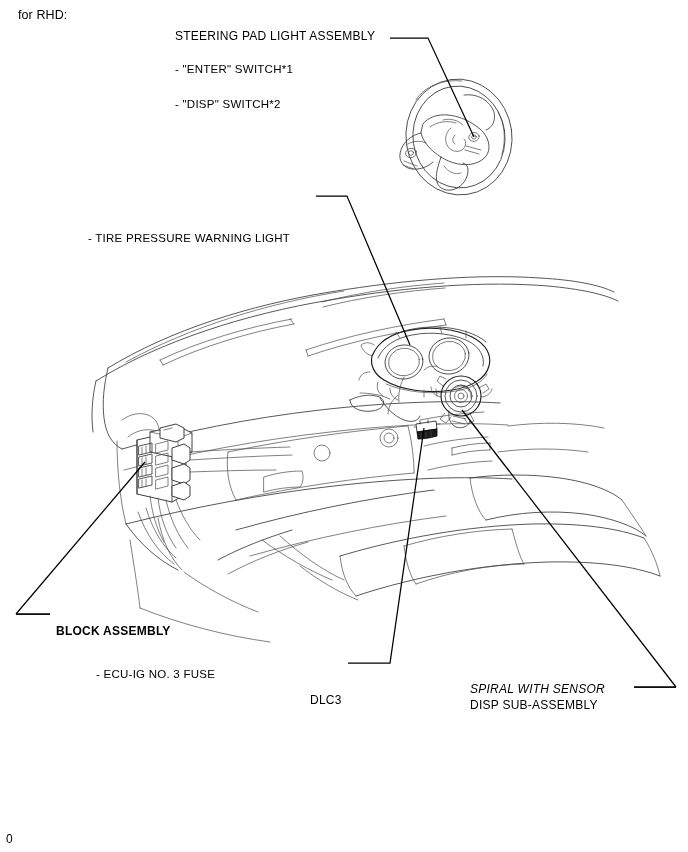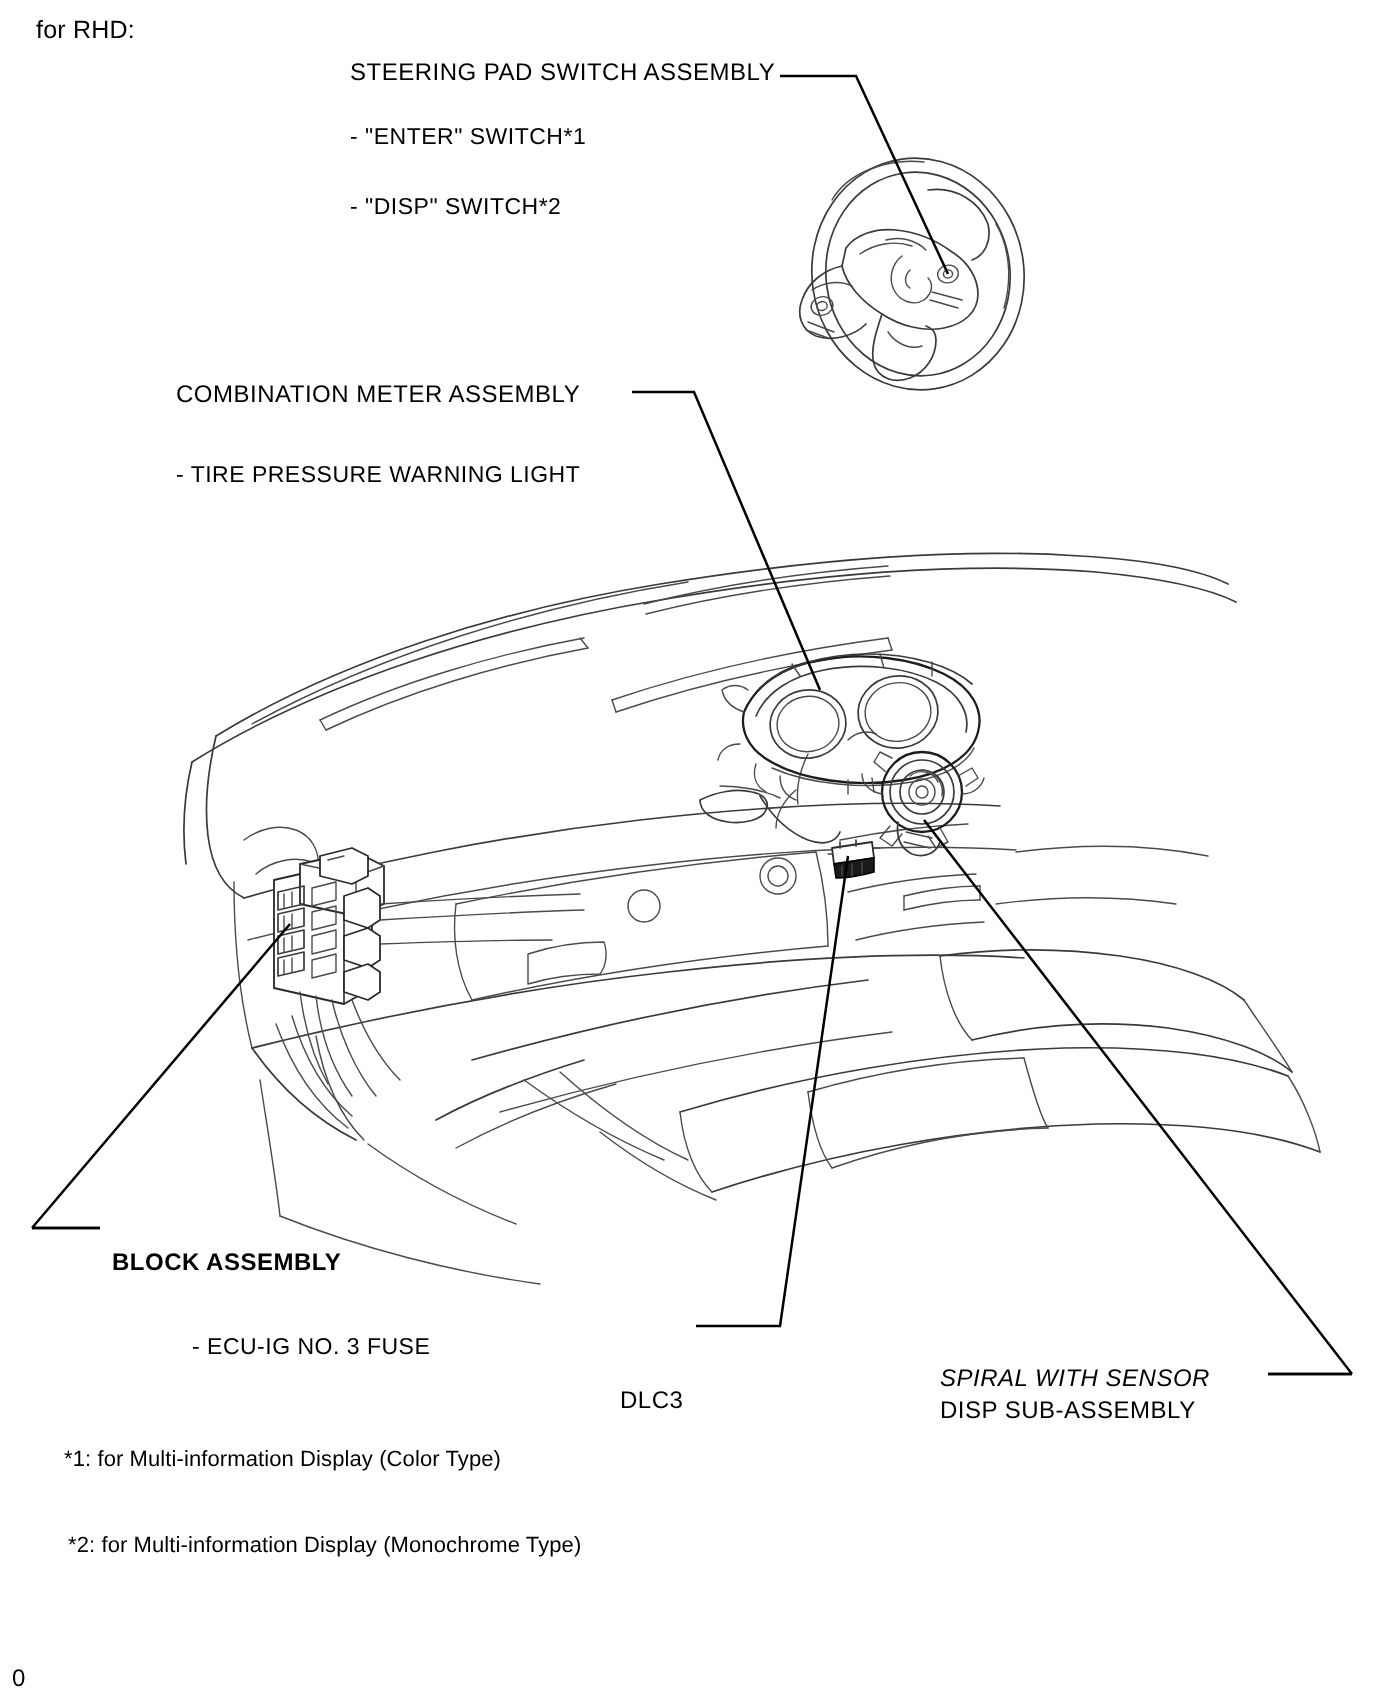--- a/index.html
+++ b/index.html
@@ -312,33 +312,30 @@
 
       <path class="lead" d="M348 663 L 390 663 L 424 428"></path>
 
       <path class="lead" d="M676 687 L 634 687 M676 687 L 462 410"></path>
       <path class="lead" d="M634 687 L 676 687"></path>
     </g>
   </svg>
 
   <div class="txt t-intro" style="left:18px; top:8px;">for RHD:</div>
 
-  <div class="txt t-label" style="left:175px; top:29px;">STEERING PAD SWITCH ASSEMBLY</div>
+  <div class="txt t-label" style="left:175px; top:29px;">STEERING PAD LIGHT ASSEMBLY</div>
   <div class="txt t-sub" style="left:175px; top:63px;">- "ENTER" SWITCH*1</div>
   <div class="txt t-sub" style="left:175px; top:98px;">- "DISP" SWITCH*2</div>
 
-  <div class="txt t-label" style="left:88px; top:190px;">COMBINATION METER ASSEMBLY</div>
   <div class="txt t-sub" style="left:88px; top:232px;">- TIRE PRESSURE WARNING LIGHT</div>
 
   <div class="txt t-label" style="left:56px; top:624px;font-weight:bold;">BLOCK ASSEMBLY</div>
   <div class="txt t-sub" style="left:56px; top:668px;margin-left:40px;">- ECU-IG NO. 3 FUSE</div>
 
   <div class="txt t-label" style="left:310px; top:657px;margin-top:36px;">DLC3</div>
 
   <div class="txt t-label" style="left:470px; top:682px;font-style:italic;">SPIRAL WITH SENSOR</div>
   <div class="txt t-label" style="left:470px; top:698px;">DISP SUB-ASSEMBLY</div>
 
-  <div class="txt t-note" style="left:32px; top:724px;">*1: for Multi-information Display (Color Type)</div>
-  <div class="txt t-note" style="left:34px; top:767px;">*2: for Multi-information Display (Monochrome Type)</div>
 
   <div class="txt t-marker" style="left:6px; top:832px;">0</div>
 
 </div>
 
 </body></html>

